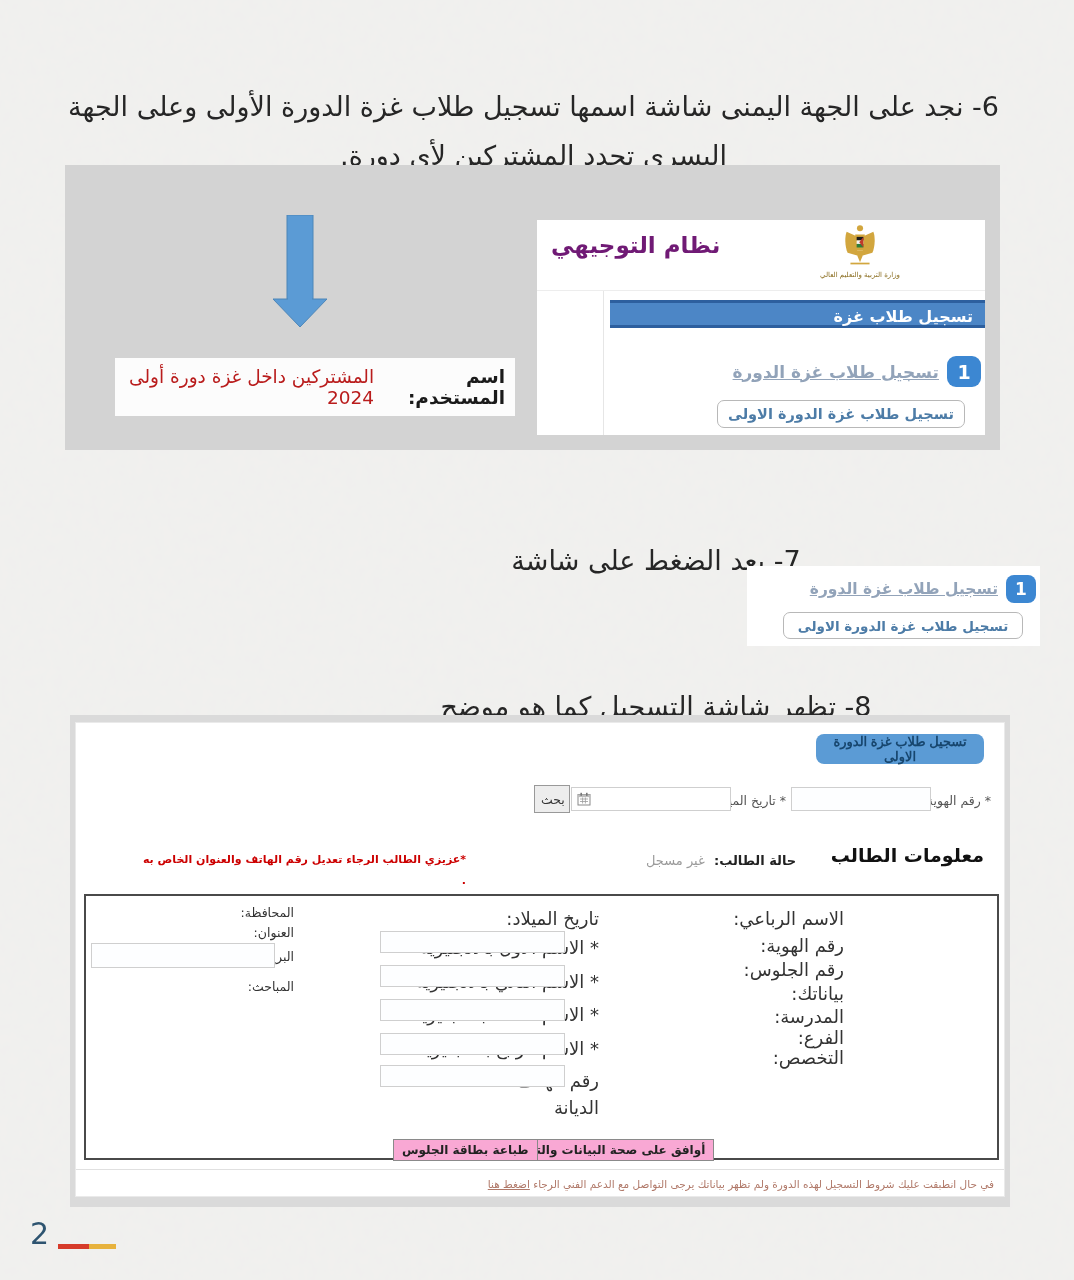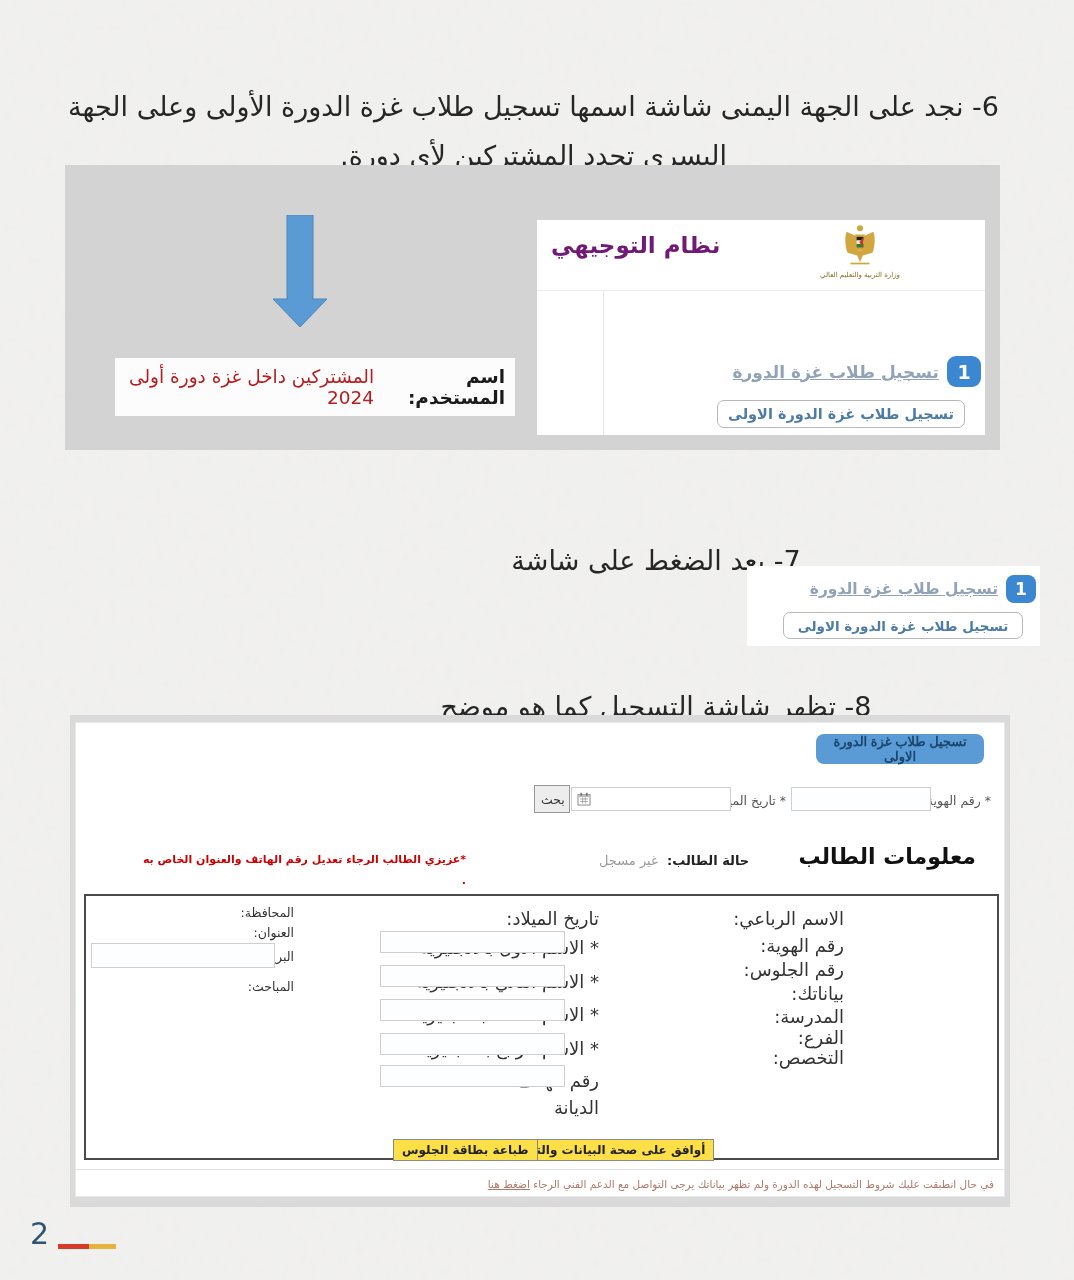--- a/index.html
+++ b/index.html
@@ -63,34 +63,34 @@
   .s-lbl{font-size:12.5px;color:#555;direction:rtl;white-space:nowrap;}
   .lbl-id{right:13px;top:70px;}
   .lbl-dob{right:218px;top:70px;}
   .inp{border:1px solid #cfcfcf;background:#fdfeff;box-sizing:border-box;font-size:12px;padding:0 4px;}
   .inp-id{left:715px;top:64px;width:140px;height:24px;}
   .date-wrap{left:495px;top:64px;width:160px;height:24px;border:1px solid #cfcfcf;background:#fff;box-sizing:border-box;}
   .date-inp{border:none;position:absolute;left:22px;top:1px;right:2px;height:20px;background:transparent;}
   .cal-icon{position:absolute;left:5px;top:4px;}
   .btn-search{left:458px;top:62px;width:36px;height:28px;background:#ededed;border:1px solid #999;
     font-size:12.5px;color:#333;cursor:pointer;font-family:inherit;}
-  .info-title{right:28px;top:121px;font-size:22px;font-weight:bold;color:#111;direction:rtl;}
-  .status{left:523px;top:130px;direction:rtl;font-size:13px;white-space:nowrap;}
+  .info-title{right:20px;top:121px;font-size:19px;font-weight:bold;color:#111;direction:rtl;}
+  .status{left:570px;top:130px;direction:rtl;font-size:13px;white-space:nowrap;}
   .st-lbl{font-weight:bold;color:#222;}
   .st-val{color:#9a9a9a;margin-right:5px;}
   .notices{right:538px;top:127px;width:330px;direction:rtl;text-align:right;
     font-size:11px;font-weight:bold;color:#cc0000;line-height:1.9;}
   .tbl{left:8px;top:171px;width:915px;height:266px;border:2px solid #4a4a4a;box-sizing:border-box;background:#fff;}
   .f-lbl{font-size:18px;color:#333;direction:rtl;white-space:nowrap;}
   .c1{right:153px;}
   .c2{right:398px;}
   .c3{right:703px;font-size:12.5px;}
   .c2-inp{left:294px;width:185px;height:22px;}
   .c3-inp{left:5px;top:47px;width:184px;height:25px;}
-  .tbl-btn{background:#fde047;border:1px solid #8a8a8a;font-size:12px;font-weight:bold;color:#222;
+  .tbl-btn{background:#f9a8d4;border:1px solid #8a8a8a;font-size:12px;font-weight:bold;color:#222;
     height:22px;padding:0 8px;cursor:pointer;font-family:inherit;direction:rtl;}
   .btn-agree{left:405px;top:243px;}
   .btn-print{left:307px;top:243px;}
   .form-footer{left:0;right:0;top:446px;border-top:1px solid #e0e0e0;padding:8px 10px 0 0;
     direction:rtl;text-align:right;font-size:10.5px;color:#b07868;}
   .footer-link{color:#b07868;text-decoration:underline;cursor:pointer;}
 
   
   .page-num{left:30px;top:1216px;font-size:30px;color:#2e5470;}
   .dash{height:5px;top:1244px;}
@@ -129,20 +129,21 @@
           <polygon points="23.5,13.5 23.5,24.6 19.2,19 " fill="#c03a2b"></polygon>
           <polygon points="15,28 25,28 20,40" fill="#d2a63e"></polygon>
           <rect x="10" y="40.5" width="20" height="1.8" fill="#d2a63e"></rect>
         </svg>
         <div class="logo-caption">وزارة التربية والتعليم العالي</div>
       </div>
 
       <div class="abs hdiv"></div>
       <div class="abs vdiv"></div>
 
+      <div class="abs blue-bar">تسجيل طلاب غزة</div>
 
       <div class="abs link-row lr1">
         <span class="badge">1</span>
         <a class="course-link">تسجيل طلاب غزة الدورة</a>
       </div>
 
       <div class="abs white-btn wb1">تسجيل طلاب غزة الدورة الاولى</div>
     </div>
 
     <svg class="abs arrow-svg" width="54" height="112" viewBox="0 0 54 112">

